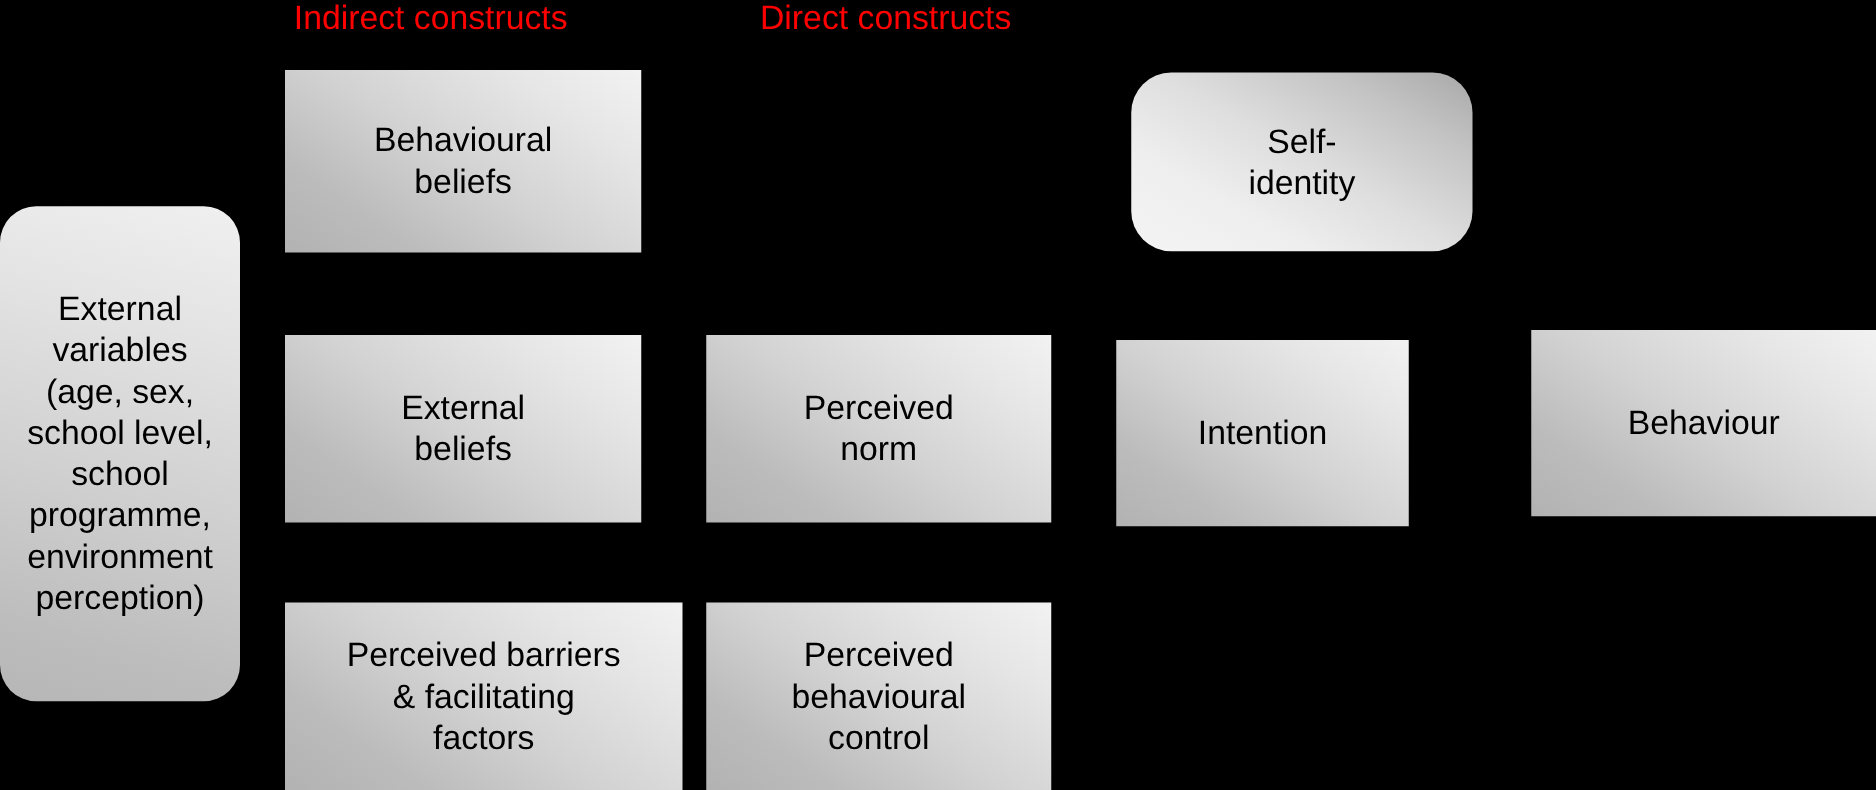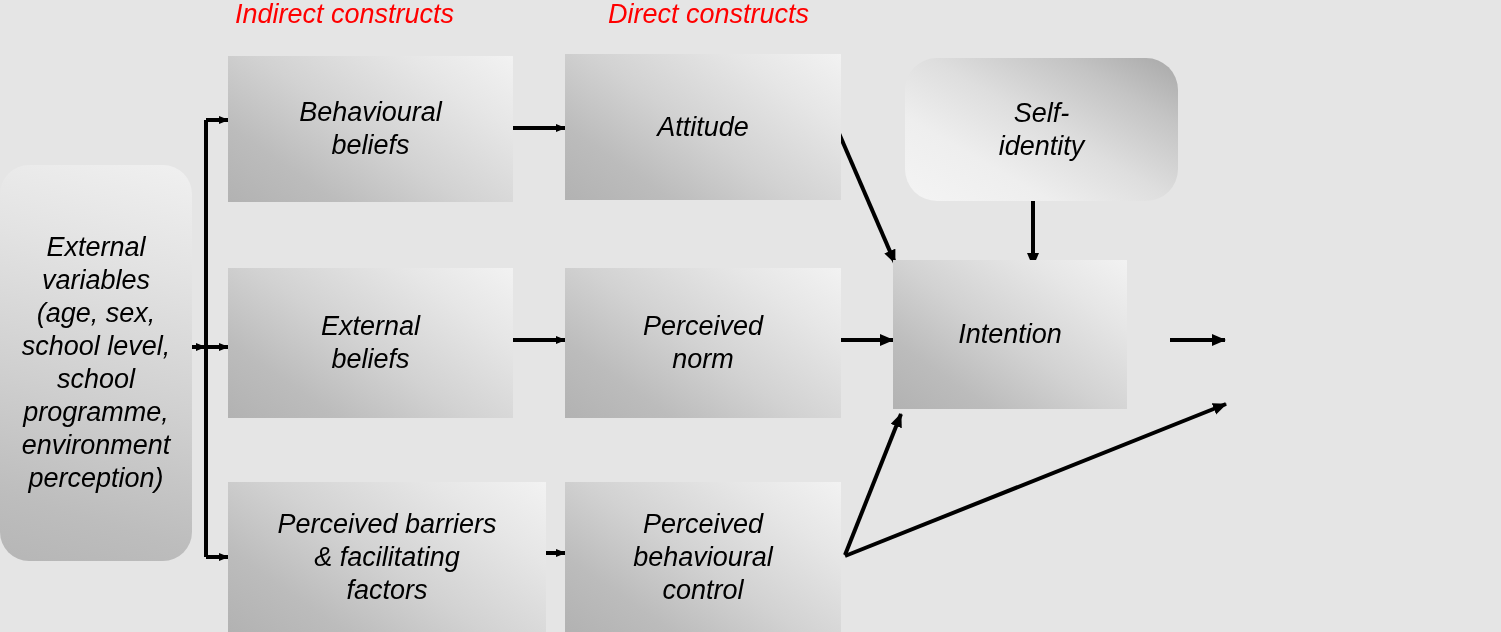--- a/index.html
+++ b/index.html
@@ -4,24 +4,23 @@
 <style>
   html, body {
     margin: 0;
     padding: 0;
     background: #ffffff;
   }
   #canvas {
     position: relative;
     width: 1501px;
     height: 632px;
-    background: #e5e5e5;
+    background: #000000;
     overflow: hidden;
     font-family: "Liberation Sans", sans-serif;
-    font-style: italic;
   }
   .hdr {
     position: absolute;
     color: #ff0000;
     font-size: 27px;
     line-height: 29px;
     white-space: nowrap;
     font-family: "Liberation Sans", sans-serif;
   }
   .node {
@@ -125,38 +124,38 @@
     <span class="txt">External
 beliefs</span>
   </div>
 
   <div class="node grad-a" style="left:228px; top:482px; width:318px; height:150px;">
     <span class="txt">Perceived barriers
 &amp; facilitating
 factors</span>
   </div>
 
-  <div class="node grad-a" style="left:565px; top:54px; width:276px; height:146px;">
-    <span class="txt">Attitude</span>
-  </div>
 
   <div class="node grad-a" style="left:565px; top:268px; width:276px; height:150px;">
     <span class="txt">Perceived
 norm</span>
   </div>
 
   <div class="node grad-a" style="left:565px; top:482px; width:276px; height:150px;">
     <span class="txt">Perceived
 behavioural
 control</span>
   </div>
 
   <div class="node grad-self" style="left:905px; top:58px; width:273px; height:143px;border-radius:32px;">
     <span class="txt">Self-
 identity</span>
   </div>
 
-  <div class="node grad-a" style="left:893px; top:260px; width:234px; height:149px;">
+  <div class="node grad-a" style="left:893px; top:272px; width:234px; height:149px;">
     <span class="txt">Intention</span>
   </div>
 
+  <div class="node grad-a" style="left:1225px; top:264px; width:276px; height:149px;">
+    <span class="txt">Behaviour</span>
+  </div>
 
 </div>
 
 </body></html>

